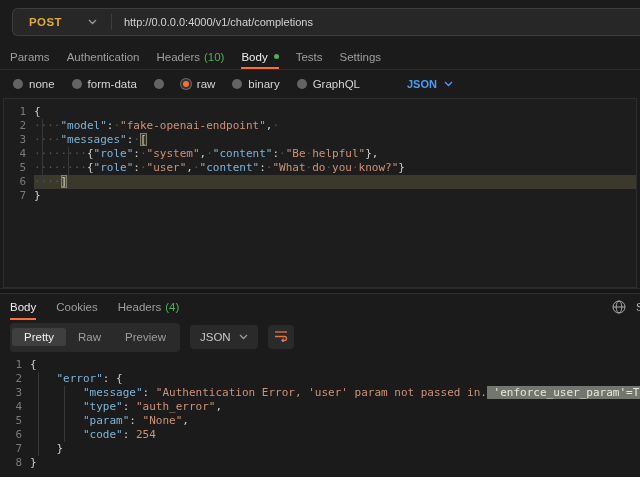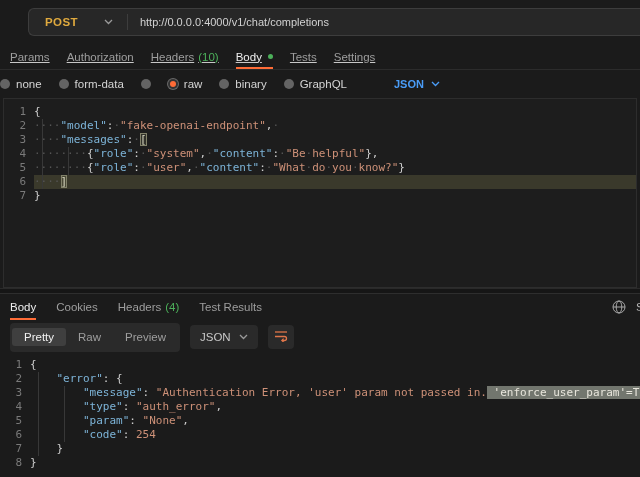--- a/index.html
+++ b/index.html
@@ -3,43 +3,43 @@
 <meta charset="utf-8">
 <style>
   * { margin:0; padding:0; box-sizing:border-box; }
   html,body { width:640px; height:477px; overflow:hidden; }
   body {
     background:#1b1b1b; color:#c8c8c8;
     font-family:"Liberation Sans", sans-serif; font-size:11.5px;
     -webkit-font-smoothing:antialiased;
   }
   
-  .url-bar { padding:8px 0 8px 12px;margin-left:16px; }
+  .url-bar { padding:8px 0 8px 12px; }
   .url-container {
     display:flex; align-items:center; height:28px;
     background:#272727; border:1px solid #3d3d3d; border-right:none;
     border-radius:6px 0 0 6px;
   }
   .method-select { display:flex; align-items:center; gap:26px; padding:0 14px 0 16px; cursor:pointer; }
   .method { color:var(--method,#e0aa3e); font-weight:bold; font-size:11.5px; letter-spacing:.4px; }
   .vdiv { width:1px; height:16px; background:#3d3d3d; }
   .url-input {
     flex:1; background:transparent; border:none; outline:none;
     color:#d2d2d2; font-family:"Liberation Sans",sans-serif; font-size:11px; padding:0 8px 0 12px;
   }
   .chev svg { display:block; }
   
-  .req-tabs { display:flex; align-items:stretch; gap:17px; padding:0 0 0 10px; height:26px; border-bottom:1px solid #2c2c2c;text-decoration:underline; }
+  .req-tabs { display:flex; align-items:stretch; gap:17px; padding:0 0 0 10px; height:26px; border-bottom:1px solid #2c2c2c; }
   .tab { display:flex; align-items:center; color:#9e9e9e; cursor:pointer; position:relative; white-space:nowrap; }
   .tab .count { color:var(--count_green,#4cb05a); margin-left:4px; }
   .tab.active { color:#ededed; }
   .tab.active::after { content:''; position:absolute; left:0; right:0; bottom:0; height:2px; background:var(--accent,#ff6c37); }
   .tab-dot { width:5px; height:5px; border-radius:50%; background:var(--count_green,#4cb05a); margin-left:6px; }
   
-  .opts-row { display:flex; align-items:center; gap:17px; height:28px; }
+  .opts-row { display:flex; align-items:center; gap:17px; height:28px; padding-left:13px; }
   .radio { display:flex; align-items:center; gap:6px; color:#d4d4d4; cursor:pointer; }
   .rdot { width:10px; height:10px; border-radius:50%; background:#646464; flex:none; }
   .radio.selected .rdot { background:#333; box-shadow:0 0 0 1px #6a6a6a; position:relative; }
   .radio.selected .rdot::after { content:''; position:absolute; left:2px; top:2px; width:6px; height:6px; border-radius:50%; background:var(--accent,#ff6c37); }
   .lang-select { display:flex; align-items:center; gap:7px; color:var(--link_blue,#4a9df8); margin-left:30px; cursor:pointer; font-weight:bold; font-size:11px; }
   
   .editor {
     position:relative;
     font-family:"DejaVu Sans Mono", monospace; font-size:11px; line-height:14px;
   }
@@ -87,21 +87,21 @@
     <div class="vdiv"></div>
     <input class="url-input" readonly="" value="http://0.0.0.0:4000/v1/chat/completions" style="">
   </div>
 </div>
 
 <div class="req-tabs">
   <div class="tab">
       <span>Params</span>
     </div>
   <div class="tab">
-      <span>Authorization</span>
+      <span>Authentication</span>
     </div>
   <div class="tab">
       <span>Headers</span>
       <span class="count">(10)</span>
     </div>
   <div class="tab active">
       <span>Body</span>
       <span class="tab-dot"></span>
     </div>
   <div class="tab">
@@ -184,23 +184,20 @@
 <div class="resp-tabs">
   <div class="tab active">
       <span>Body</span>
     </div>
   <div class="tab">
       <span>Cookies</span>
     </div>
   <div class="tab">
       <span>Headers</span>
       <span class="count">(4)</span>
-    </div>
-  <div class="tab">
-      <span>Test Results</span>
     </div>
   <div class="resp-meta">
     <span class="globe">
       <svg width="14" height="14" viewBox="0 0 14 14" fill="none" stroke="#a8a8a8" stroke-width="1">
         <circle cx="7" cy="7" r="6"></circle>
           <ellipse cx="7" cy="7" rx="2.8" ry="6"></ellipse>
           <line x1="1" y1="7" x2="13" y2="7"></line>
       </svg>
     </span>
     <span class="meta-clip">St</span>

